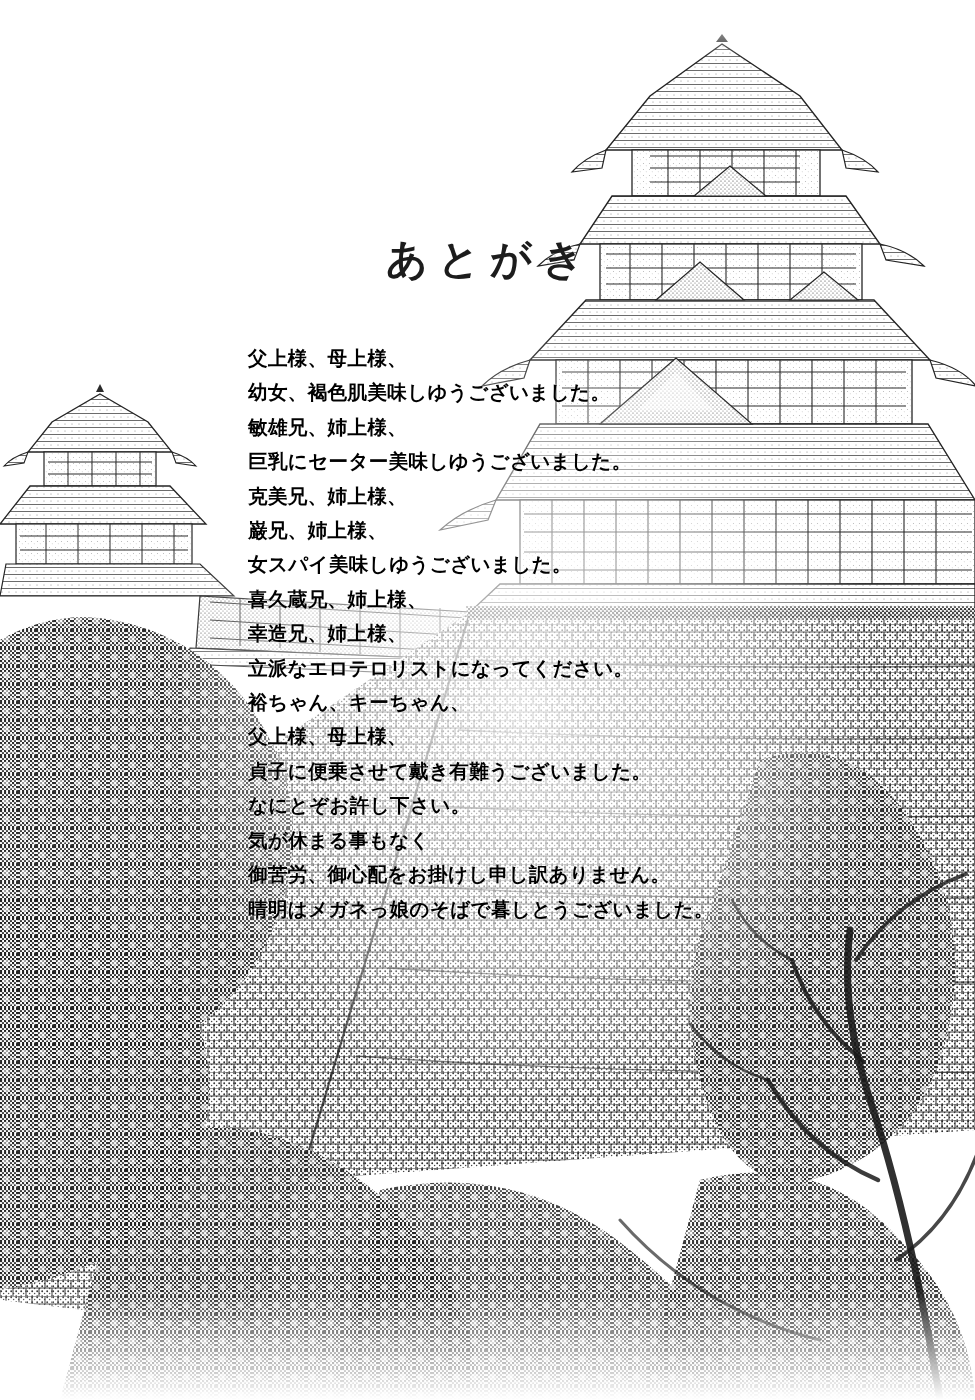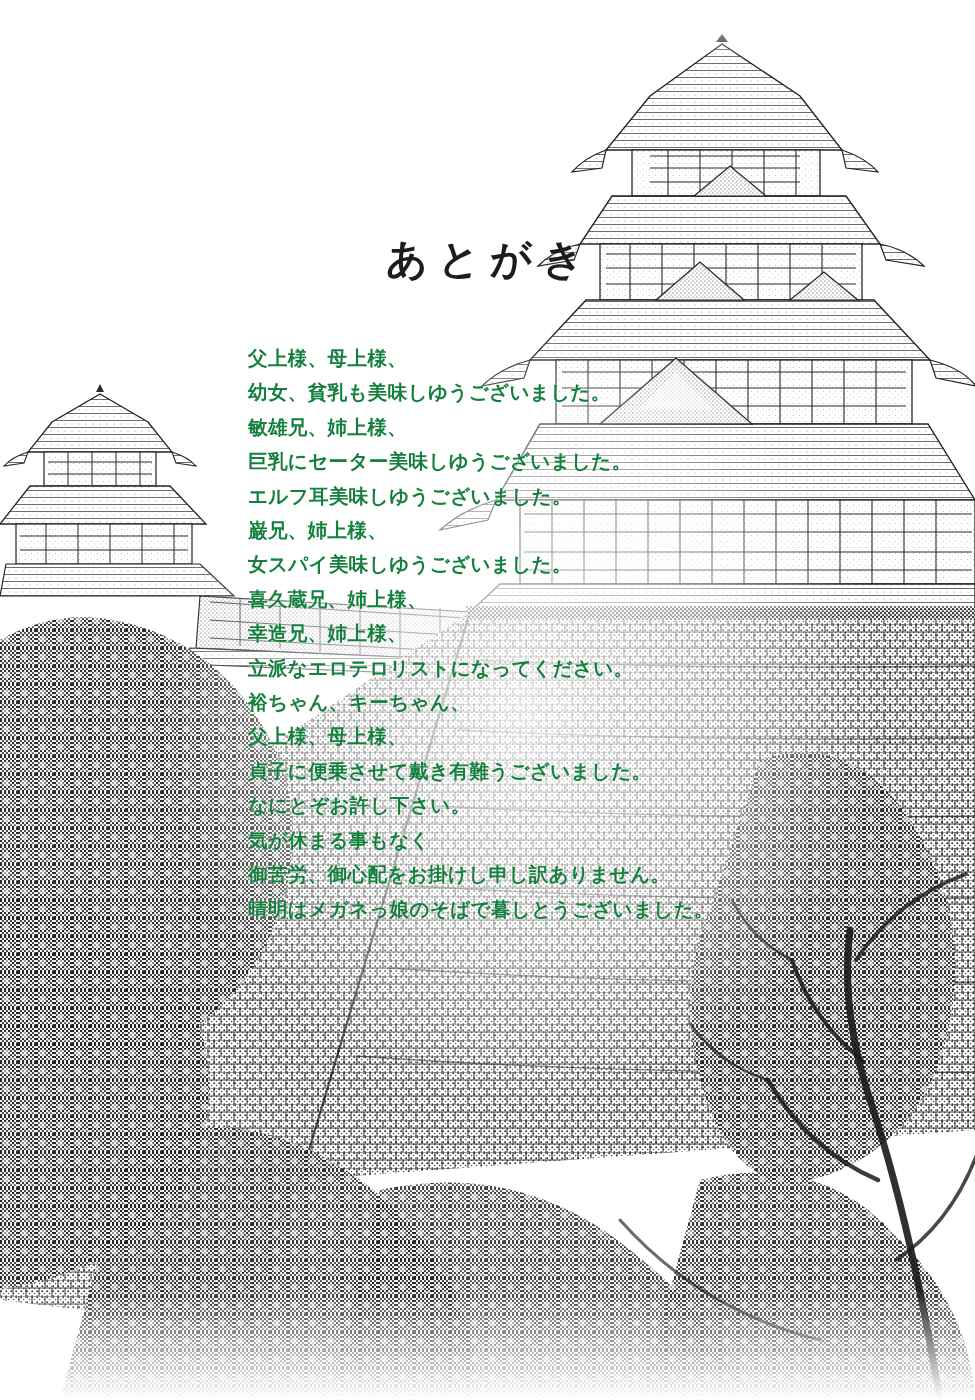--- a/index.html
+++ b/index.html
@@ -54,21 +54,21 @@
     text-shadow: 0 0 2px rgba(255,255,255,0.85);
   }
   .afterword-body {
     position: absolute;
     left: 248px;
     top: 338px;
     width: 560px;
     font-family: "DejaVu Serif", "Liberation Serif", serif;
     font-size: 19.5px;
     line-height: 34.4px;
-    color: #15803d;
+    color: #000000;
     letter-spacing: 0.4px;
     font-weight: 600;
   }
   .afterword-body .line {
     white-space: nowrap;
     text-shadow: 0 0 2px rgba(255,255,255,0.7), 0 0 4px rgba(255,255,255,0.5);
   }
 </style>
 </head>
 <body>
@@ -262,24 +262,24 @@
       <rect x="860" y="0" width="115" height="60" fill="#ffffff"></rect>
     </svg>
   </div>
 
   <div class="content">
 
     <div class="afterword-title">あとがき</div>
 
     <div class="afterword-body">
       <div class="line">父上様、母上様、</div>
-      <div class="line">幼女、貧乳も美味しゆうございました。</div>
+      <div class="line">幼女、褐色肌美味しゆうございました。</div>
       <div class="line">敏雄兄、姉上様、</div>
       <div class="line">巨乳にセーター美味しゆうございました。</div>
-      <div class="line">エルフ耳美味しゆうございました。</div>
+      <div class="line">克美兄、姉上様、</div>
       <div class="line">巌兄、姉上様、</div>
       <div class="line">女スパイ美味しゆうございました。</div>
       <div class="line">喜久蔵兄、姉上様、</div>
       <div class="line">幸造兄、姉上様、</div>
       <div class="line">立派なエロテロリストになってください。</div>
       <div class="line">裕ちゃん、キーちゃん、</div>
       <div class="line">父上様、母上様、</div>
       <div class="line">貞子に便乗させて戴き有難うございました。</div>
       <div class="line">なにとぞお許し下さい。</div>
       <div class="line">気が休まる事もなく</div>

